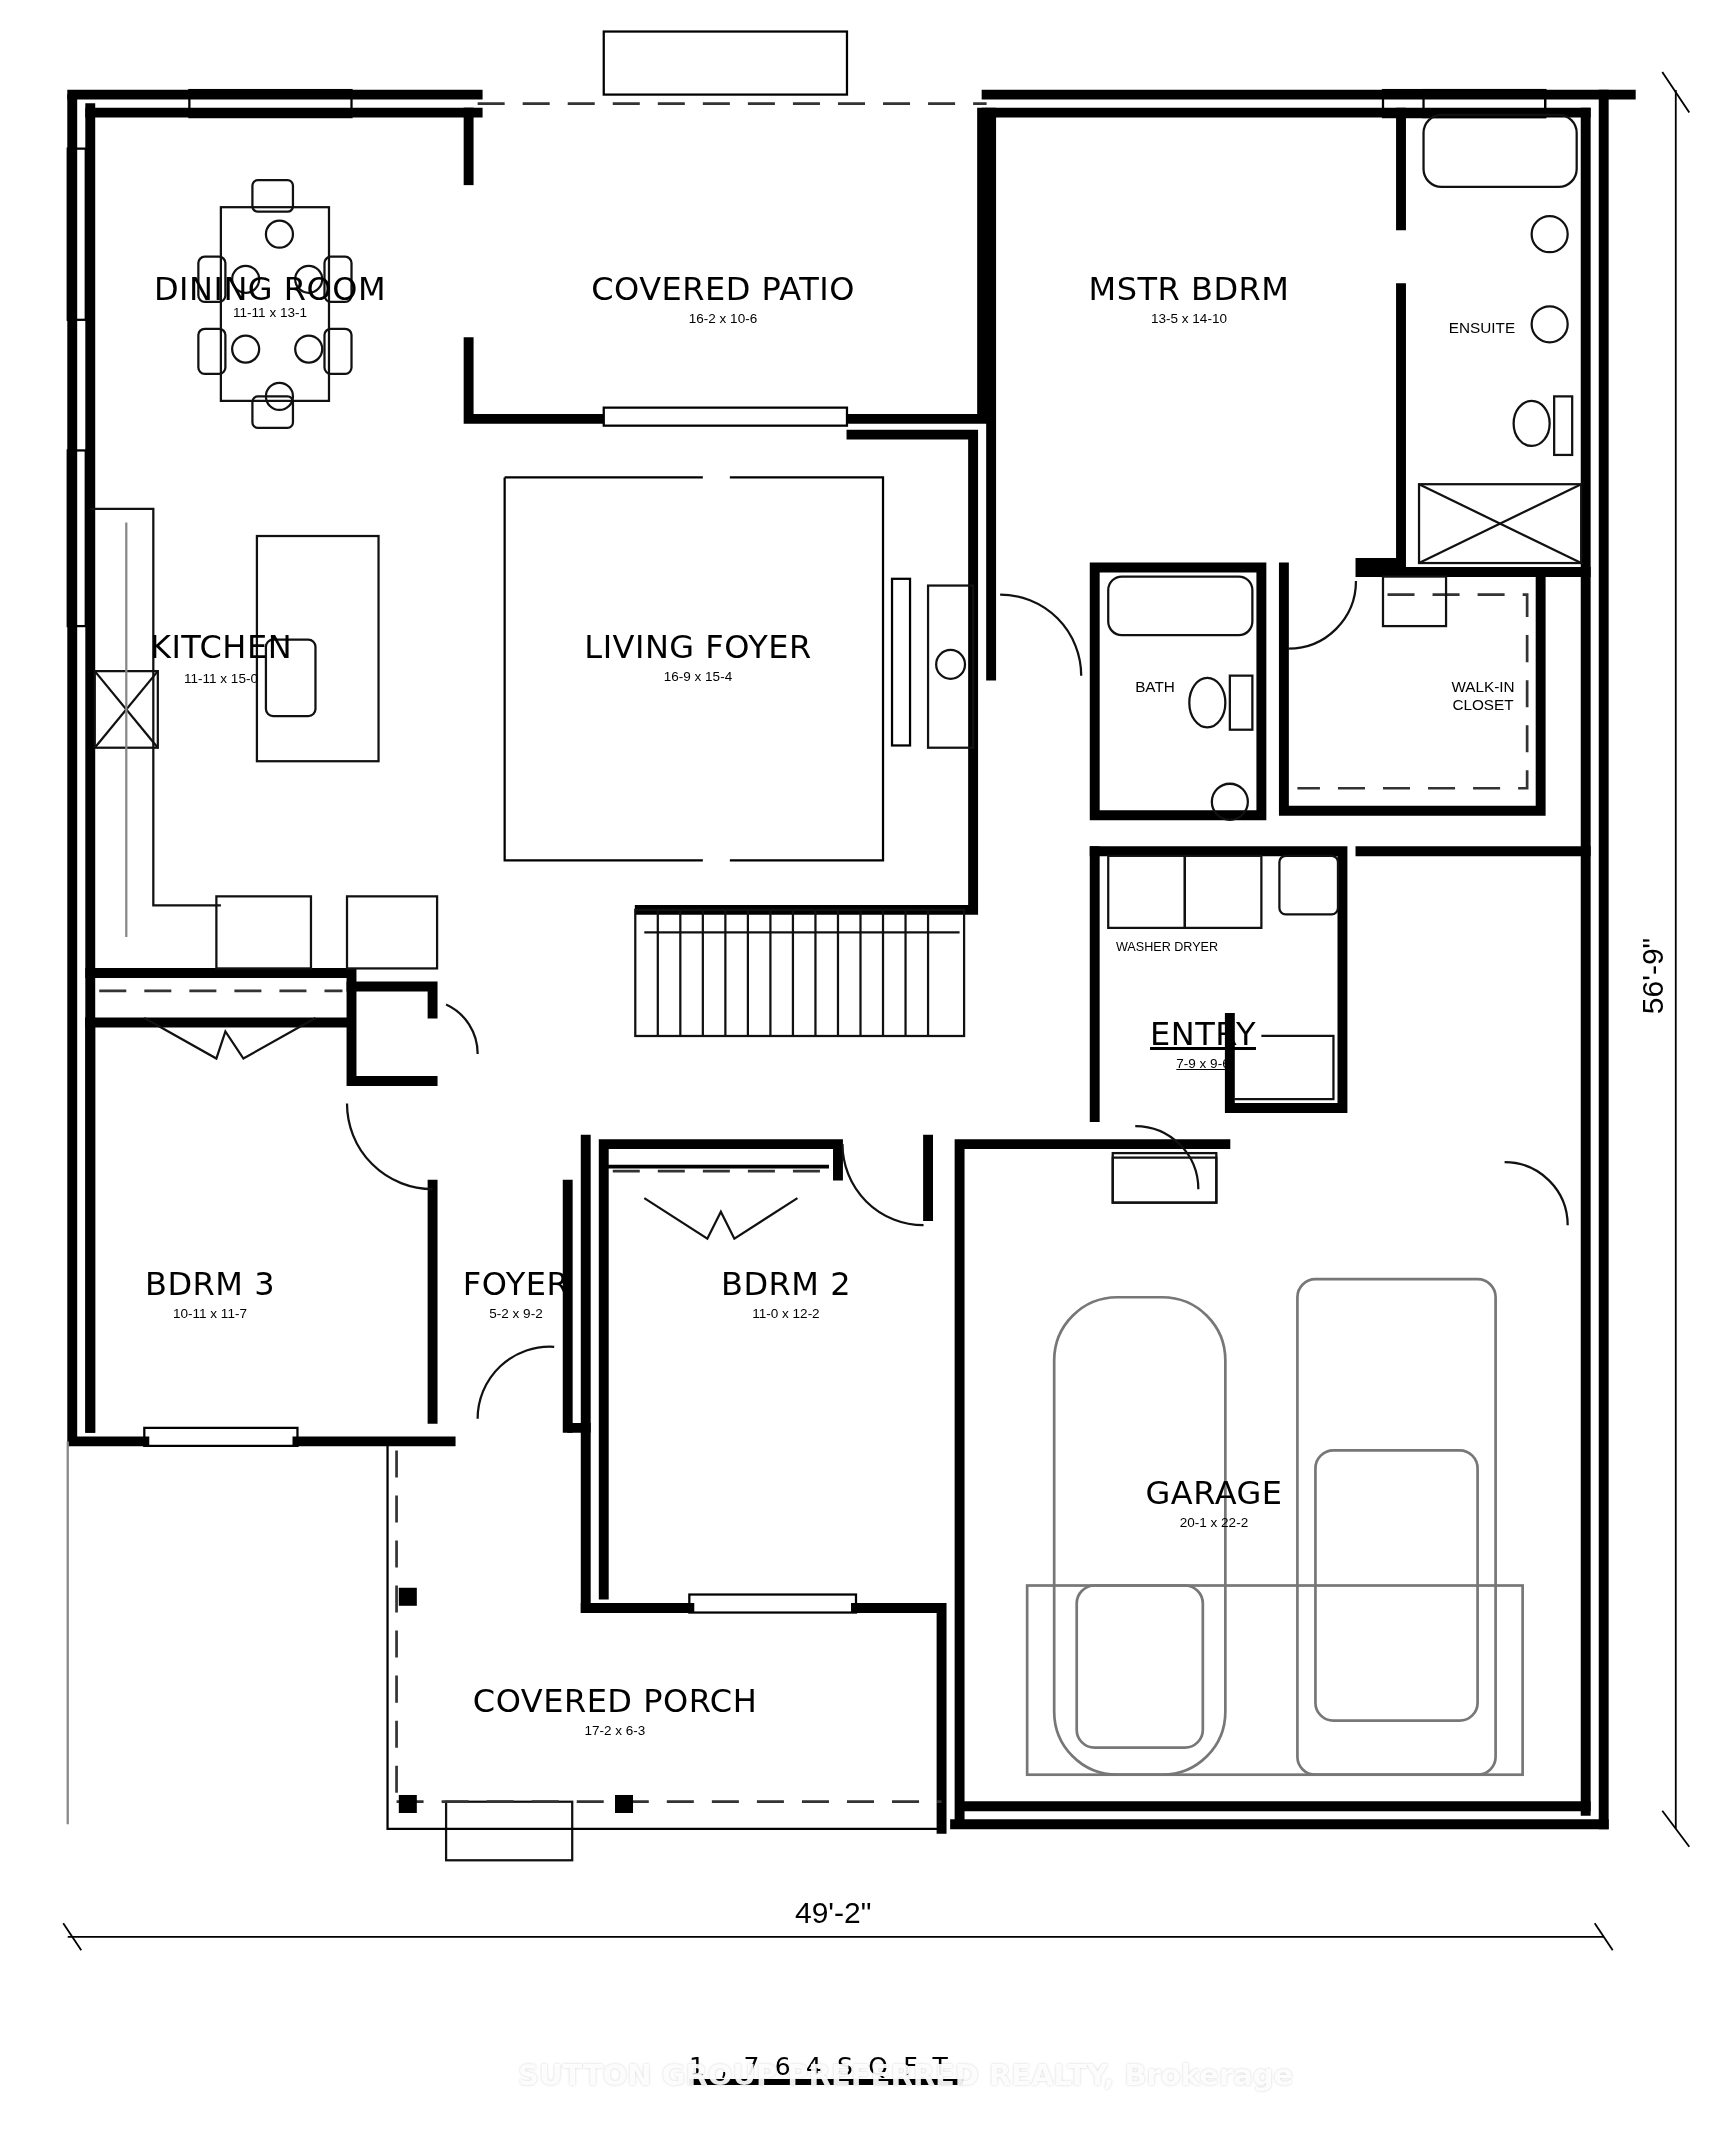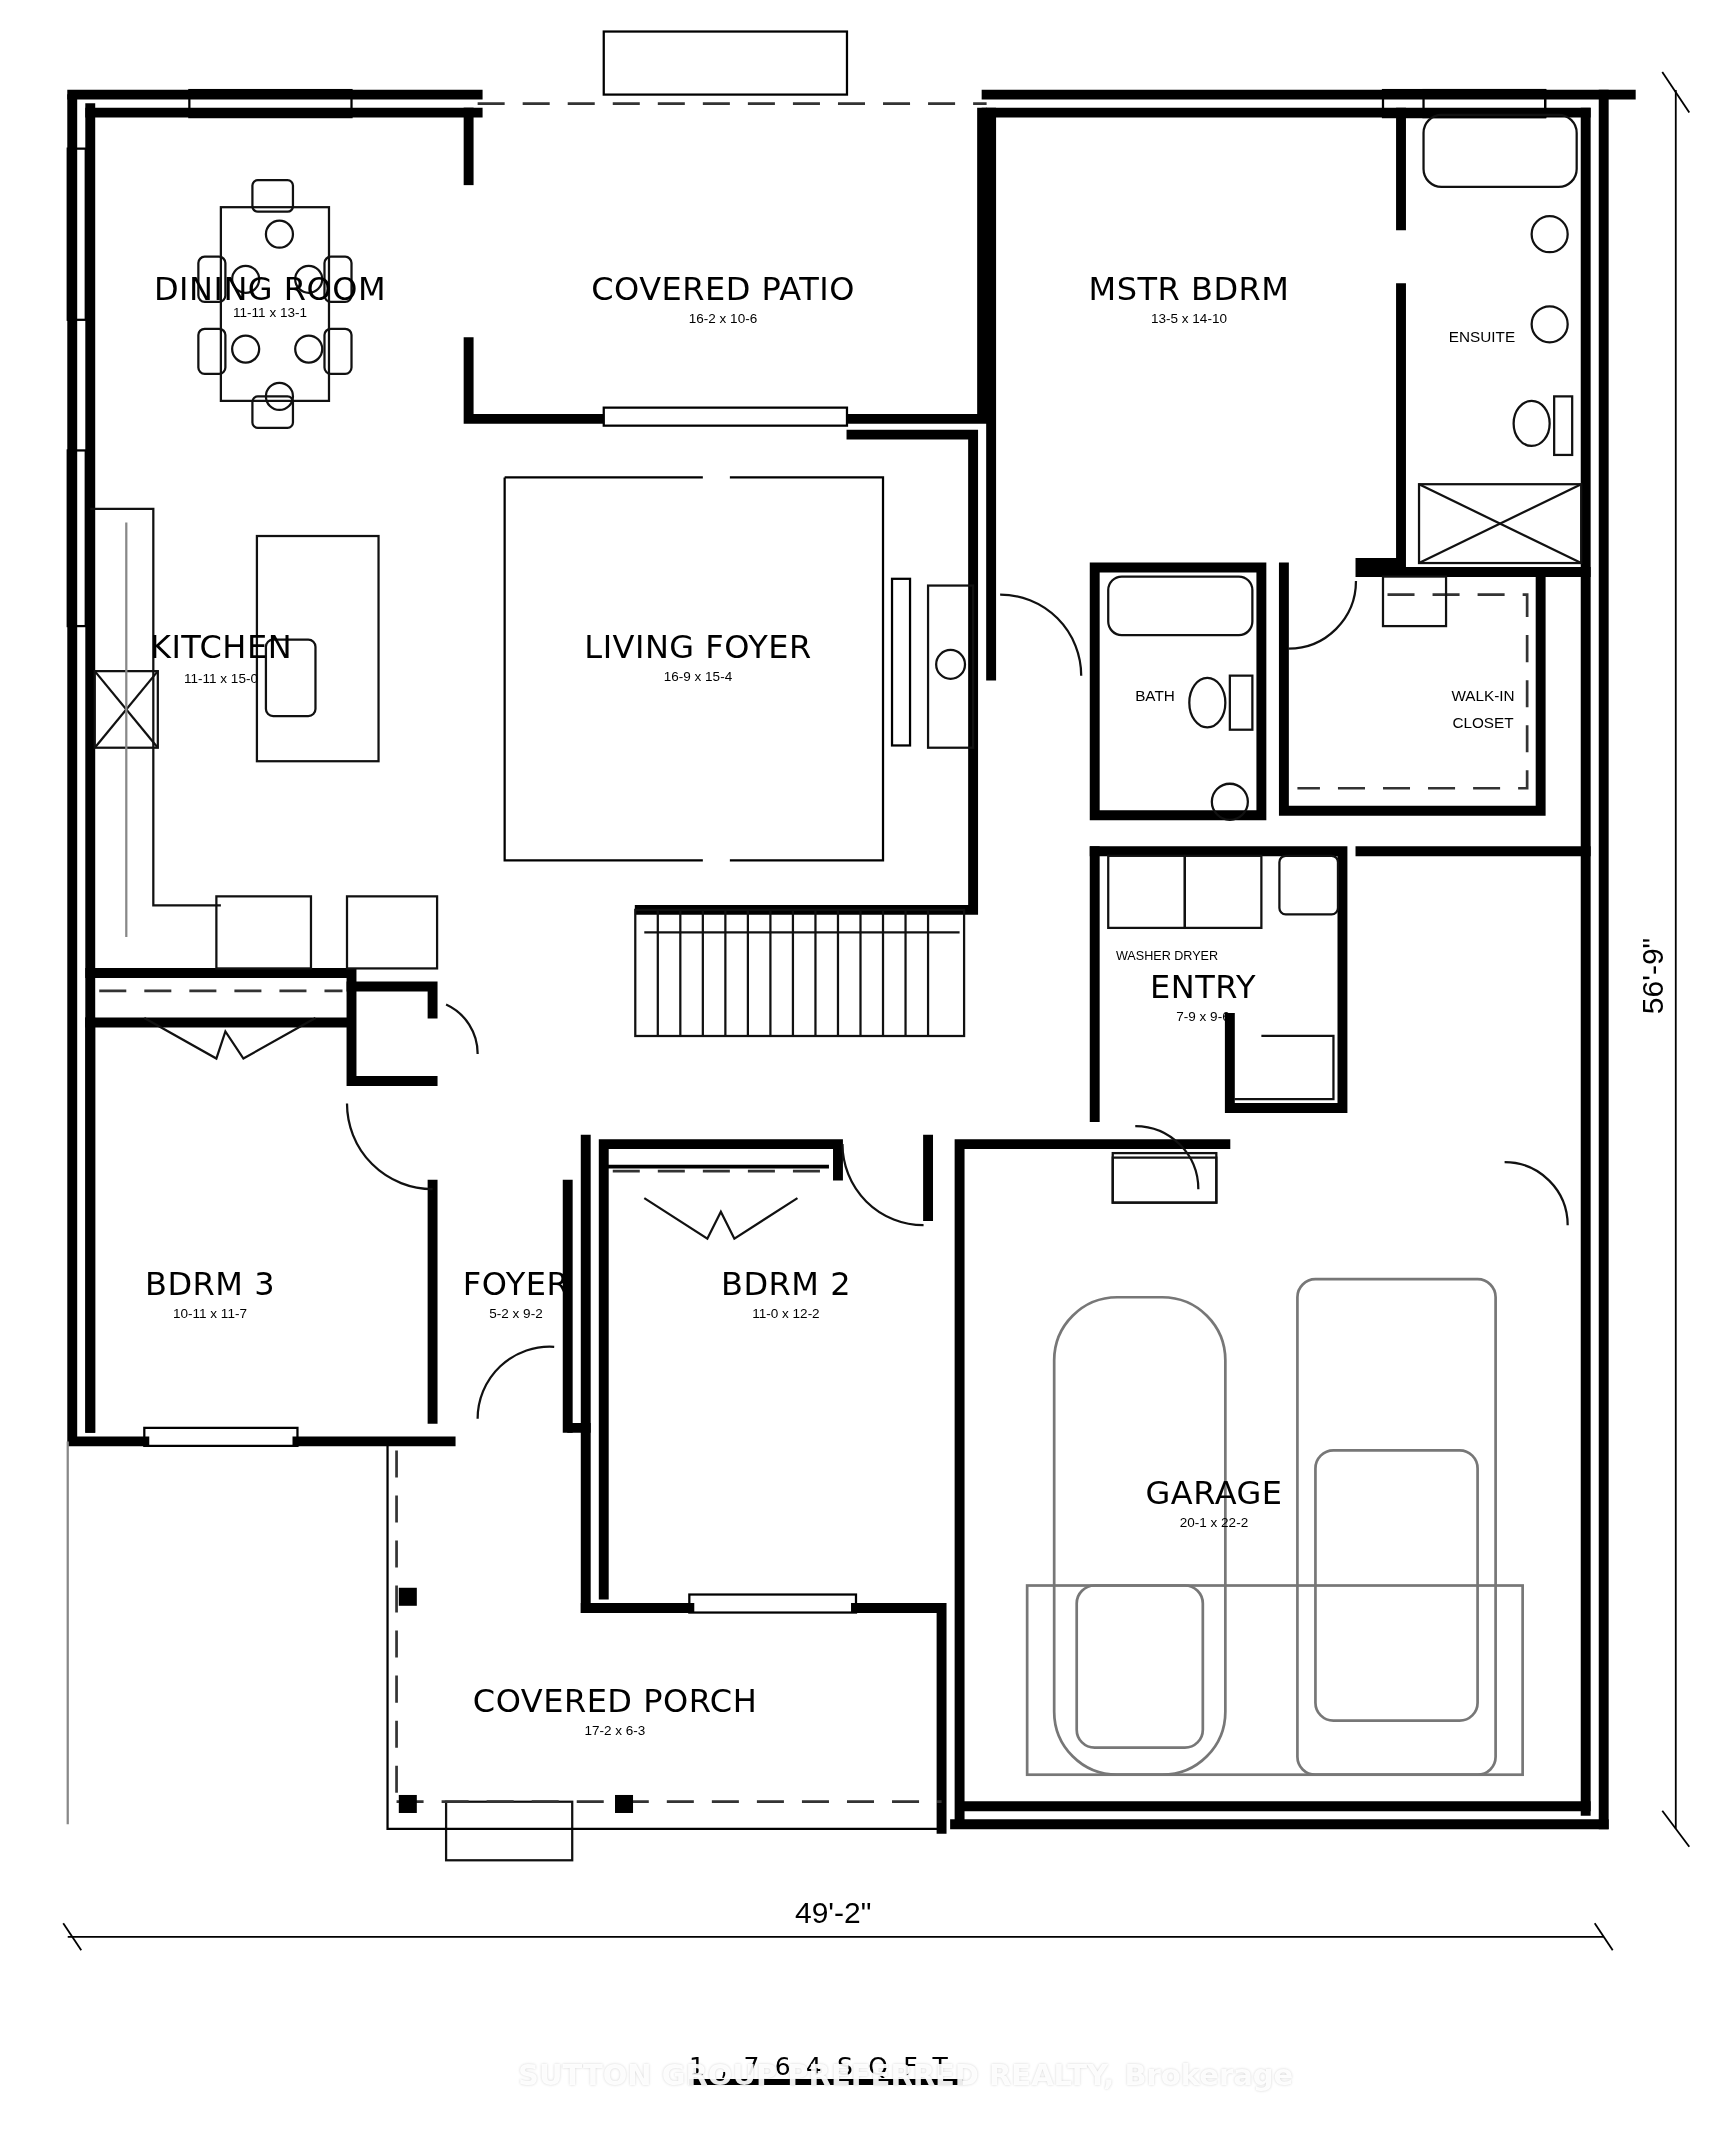--- a/index.html
+++ b/index.html
@@ -9,21 +9,21 @@
     .wall-thin { fill: none; stroke: #000; stroke-width: 8; }
     .inner { fill: none; stroke: #000; stroke-width: 5; }
     .fixture { fill: none; stroke: #111; stroke-width: 5; }
     .dashed { fill: none; stroke: #333; stroke-width: 6; stroke-dasharray: 60 40; }
     .grey { fill: none; stroke: #888; stroke-width: 5; }
     .car { fill: none; stroke: #777; stroke-width: 6; }
     .dim { stroke: #000; stroke-width: 4; fill: none; }
     .room-label { position: absolute; text-align: center; color: #000; font-family: "DejaVu Sans", sans-serif; white-space: nowrap; transform: translateX(-50%); }
     .room-name { font-size: 32px; letter-spacing: 0.5px; line-height: 1; display: block; }
     .room-dim { font-size: 13.5px; display: block; margin-top: 6px; font-family: "Liberation Sans", sans-serif; }
-    .small-name { font-size: 15.3px; font-family: "Liberation Sans", sans-serif; line-height: 1.15; display: block; margin-top: 9px; }
+    .small-name { font-size: 15.3px; font-family: "Liberation Sans", sans-serif; line-height: 1.15; display: block; }
     .dimension-text { position: absolute; font-family: "Liberation Sans", sans-serif; font-size: 30px; color: #000; white-space: nowrap; }
     .vertical { transform: rotate(-90deg); transform-origin: center; }
     .footer-sqft { position: absolute; left: 689px; top: 2054px; font-family: "DejaVu Sans", sans-serif; font-size: 25px; letter-spacing: 15.3px; color: #000; border-bottom: 6.3px solid #000; padding-bottom: 0; line-height: 1; }
     .watermark { position: absolute; left: 518px; top: 2058px; font-family: "DejaVu Sans", sans-serif; font-size: 29px; color: rgba(255,255,255,0.92); text-shadow: 0 0 2.7px rgba(0,0,0,0.18); white-space: nowrap; font-weight: bold; }
   </style>
 </head>
 <body>
 
 <svg id="plan" viewBox="0 0 3840 4751" xmlns="http://www.w3.org/2000/svg">
 
@@ -249,21 +249,21 @@
 <div class="room-label" style="left:1155px; top:678px;">
   <span class="small-name">BATH</span>
 </div>
 <div class="room-label" style="left:1483px; top:678px;">
   <span class="small-name">WALK-IN</span>
   <span class="small-name">CLOSET</span>
 </div>
 <div class="room-label" style="left:1167px; top:940px;">
   <span class="small-name" style="font-size:12.6px;">WASHER DRYER</span>
 </div>
-<div class="room-label" style="left:1203px; top:971px;">
+<div class="room-label" style="left:1203px; top:1018px;text-decoration:underline;">
   <span class="room-name">ENTRY</span>
   <span class="room-dim">7-9 x 9-6</span>
 </div>
 <div class="room-label" style="left:210px; top:1268px;">
   <span class="room-name">BDRM 3</span>
   <span class="room-dim">10-11 x 11-7</span>
 </div>
 <div class="room-label" style="left:516px; top:1268px;">
   <span class="room-name">FOYER</span>
   <span class="room-dim">5-2 x 9-2</span>

